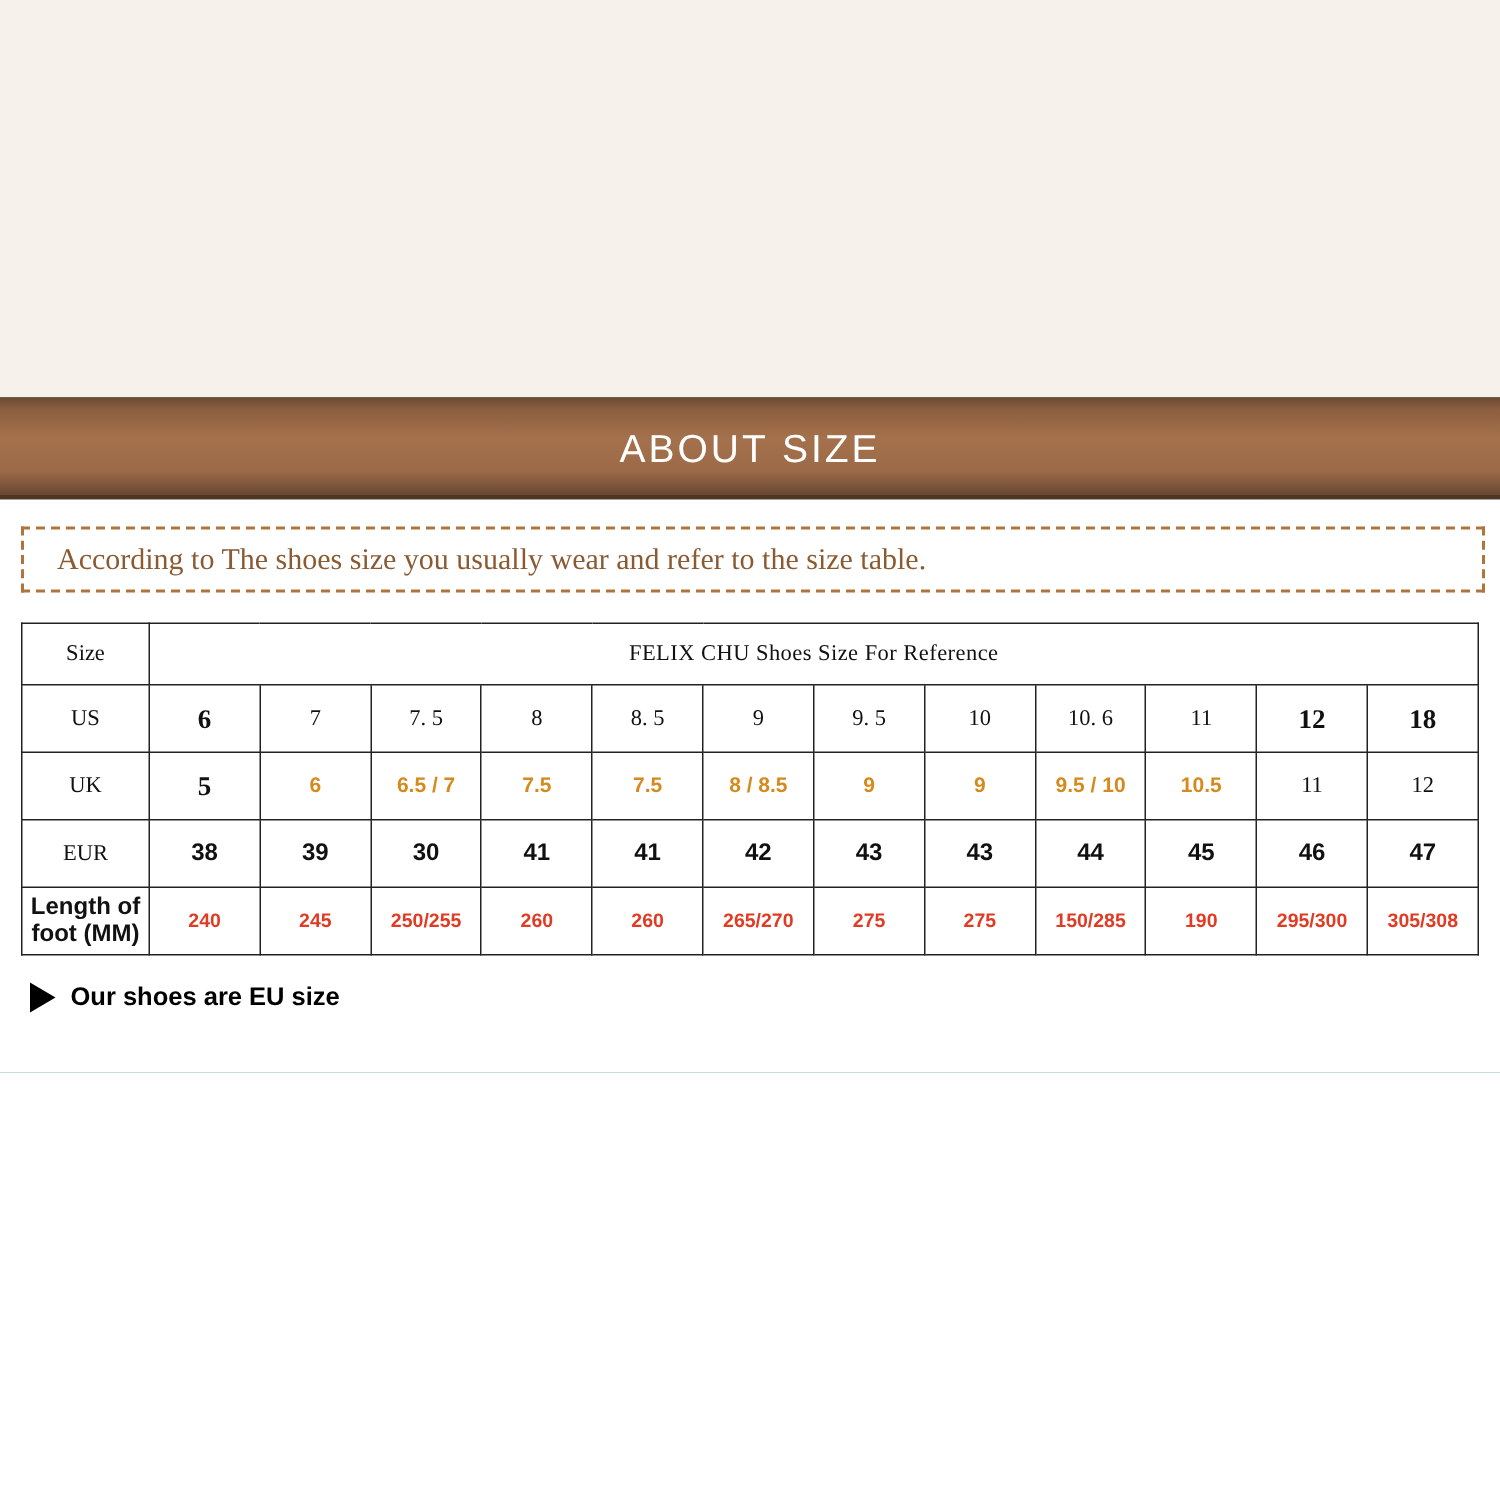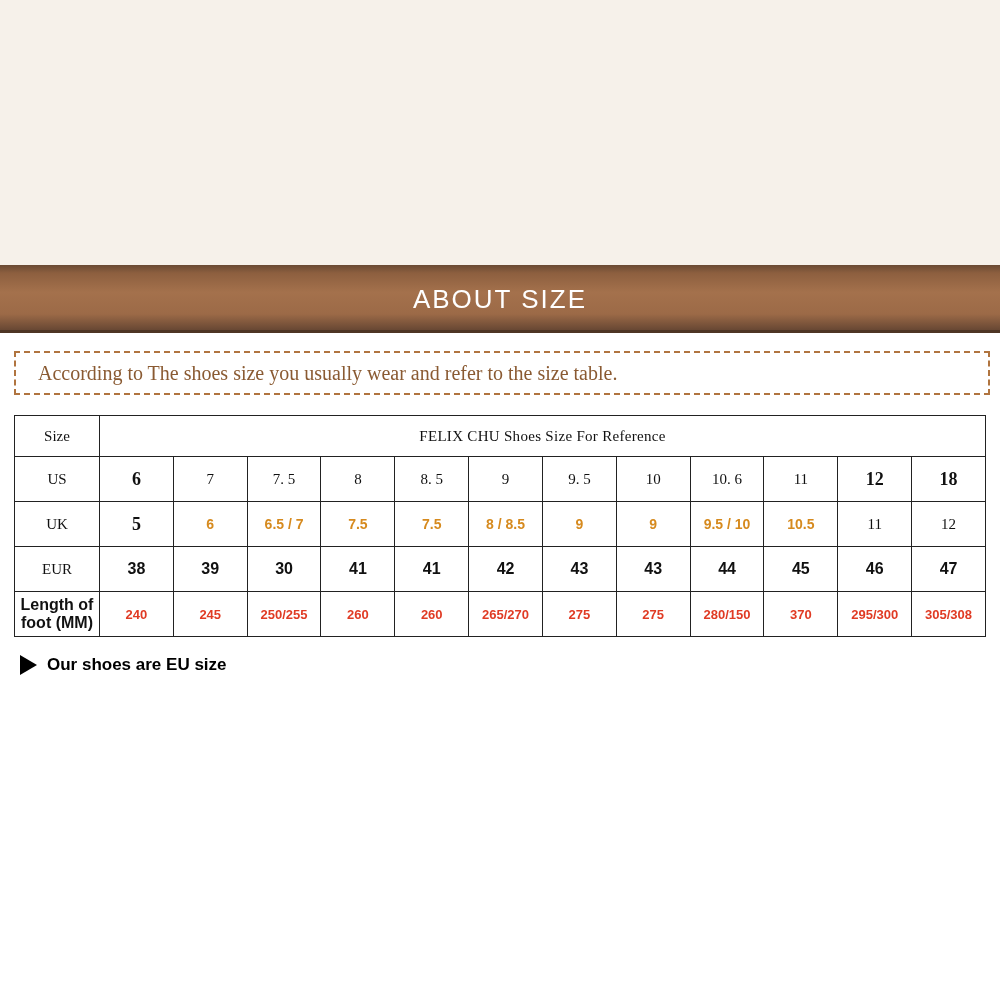--- a/index.html
+++ b/index.html
@@ -230,22 +230,22 @@
         <tr>
           <td class="col-label rowlabel small">Length of foot (MM)</td>
           <td><span class="len-val">240</span></td>
           <td><span class="len-val">245</span></td>
           <td><span class="len-val">250/255</span></td>
           <td><span class="len-val">260</span></td>
           <td><span class="len-val">260</span></td>
           <td><span class="len-val">265/270</span></td>
           <td><span class="len-val">275</span></td>
           <td><span class="len-val">275</span></td>
-          <td><span class="len-val">280/150</span></td>
-          <td><span class="len-val">370</span></td>
+          <td><span class="len-val">150/285</span></td>
+          <td><span class="len-val">190</span></td>
           <td><span class="len-val">295/300</span></td>
           <td><span class="len-val">305/308</span></td>
         </tr>
       </tbody>
     </table>
 
     <div class="footnote">
       <div class="tri"></div>
       <div class="footnote-text">Our shoes are EU size</div>
     </div>

